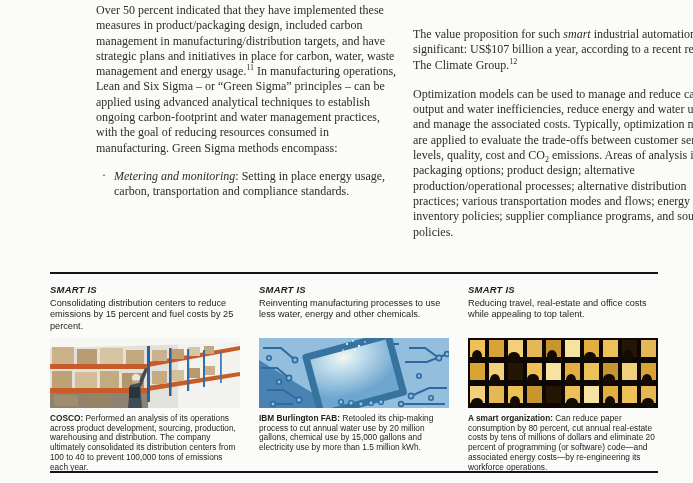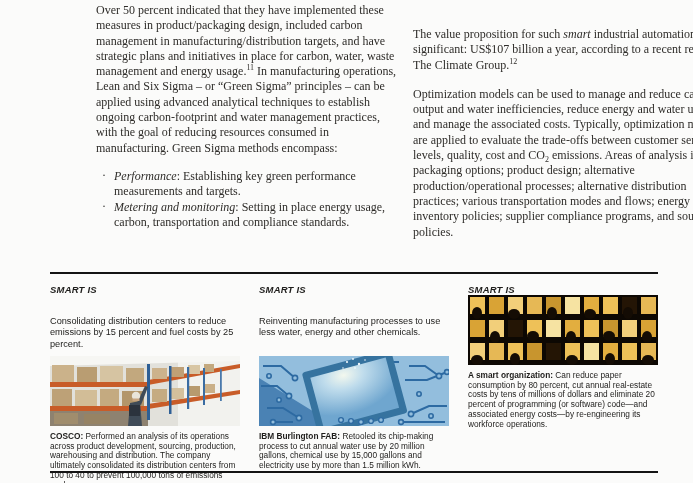--- a/index.html
+++ b/index.html
@@ -27,38 +27,37 @@
   .bullets li::before { content:"\00B7"; position:absolute; left:6px; top:-1px; }
   
   .smart-band {
     position:absolute; left:50px; top:272px; width:608px;
     border-top:2px solid #141414; padding-top:10px;
     display:flex; gap:19px;
     font-family:"Liberation Sans", sans-serif; color:#1e1d1b;
   }
   .smart-col { width:190px; flex:0 0 auto; }
   .smart-head { font-size:9.5px; font-weight:bold; font-style:italic; letter-spacing:.2px; }
-  .smart-desc { font-size:9.2px; line-height:11.4px; margin-top:21px; height:40px; }
+  .smart-desc { font-size:9.2px; line-height:11.4px; margin-top:3px; height:40px; }
   .smart-img { width:190px; height:70px; display:block; }
   .smart-cap { font-size:8.3px; line-height:9.7px; margin-top:6px; }
   .smart-cap b { font-weight:bold; }
   .bottom-rule {
     position:absolute; left:50px; top:471px; width:608px; height:2px; background:#141414;
   }
 </style>
 </head>
 <body>
 
 <main>
 
   <section class="article">
     <div class="col-l">
       <p><span>Over 50 percent indicated that they have implemented these measures in product/packaging design, included carbon management in manufacturing/distribution targets, and have strategic plans and initiatives in place for carbon, water, waste management and energy usage.</span><sup>11</sup><span> In manufacturing operations, Lean and Six Sigma – or “Green Sigma” principles – can be applied using advanced analytical techniques to establish ongoing carbon-footprint and water management practices, with the goal of reducing resources consumed in manufacturing. Green Sigma methods encompass:</span></p>
       <ul class="bullets">
-        <li><span class="it">Performance</span><span>: Establishing key green performance measurements and targets.</span></li>
         <li><span class="it">Metering and monitoring</span><span>: Setting in place energy usage, carbon, transportation and compliance standards.</span></li>
       </ul>
     </div>
     <div class="col-r">
       <p><span>The value proposition for such </span><span class="it">smart</span><span> industrial automation is significant: US$107 billion a year, according to a recent report by The Climate Group.</span><sup>12</sup></p>
       <p><span>Optimization models can be used to manage and reduce carbon output and water inefficiencies, reduce energy and water usage, and manage the associated costs. Typically, optimization models are applied to evaluate the trade-offs between customer service levels, quality, cost and CO</span><sub>2</sub><span> emissions. Areas of analysis include packaging options; product design; alternative production/operational processes; alternative distribution practices; various transportation modes and flows; energy sources; inventory policies; supplier compliance programs, and sourcing policies.</span></p>
     </div>
   </section>
 
   <section class="smart-band">
@@ -175,20 +174,21 @@
           <circle cx="102" cy="66" r="2.4"></circle>
             <circle cx="112" cy="65" r="2.4"></circle>
           <circle cx="122" cy="64" r="2.4"></circle>
         </g>
       </svg>
       <div class="smart-cap"><b>IBM Burlington FAB:</b><span> Retooled its chip-making process to cut annual water use by 20 million gallons, chemical use by 15,000 gallons and electricity use by more than 1.5 million kWh.</span></div>
     </div>
 
     <div class="smart-col">
       <div class="smart-head">SMART IS</div>
+      <div class="smart-desc">Reducing travel, real-estate and office costs while appealing to top talent.</div>
       <svg class="smart-img" viewBox="0 0 190 70" preserveAspectRatio="none" aria-hidden="true">
         <rect width="190" height="70" fill="#0d0803"></rect>
 
         <g>
           <rect x="2" y="2" width="15" height="17" fill="#eec158"></rect>
           <rect x="21" y="2" width="15" height="17" fill="#d9a335"></rect>
           <rect x="40" y="2" width="15" height="17" fill="#f2cf7a"></rect>
           <rect x="59" y="2" width="15" height="17" fill="#e6b855"></rect>
           <rect x="78" y="2" width="15" height="17" fill="#c8952e"></rect>
           <rect x="97" y="2" width="15" height="17" fill="#f6e3a2"></rect>

